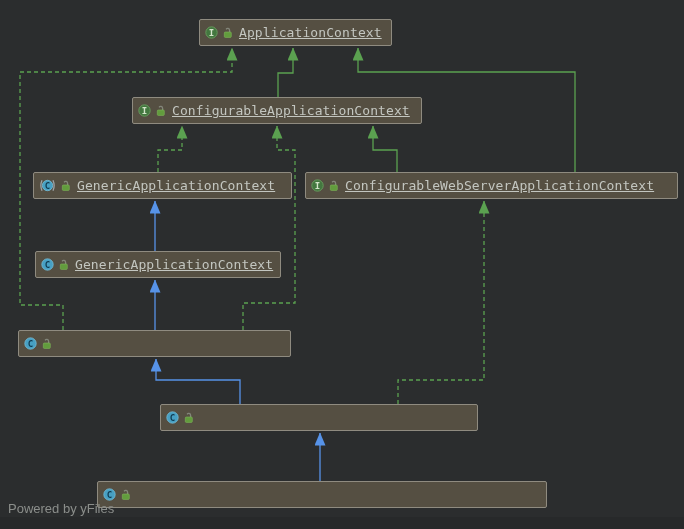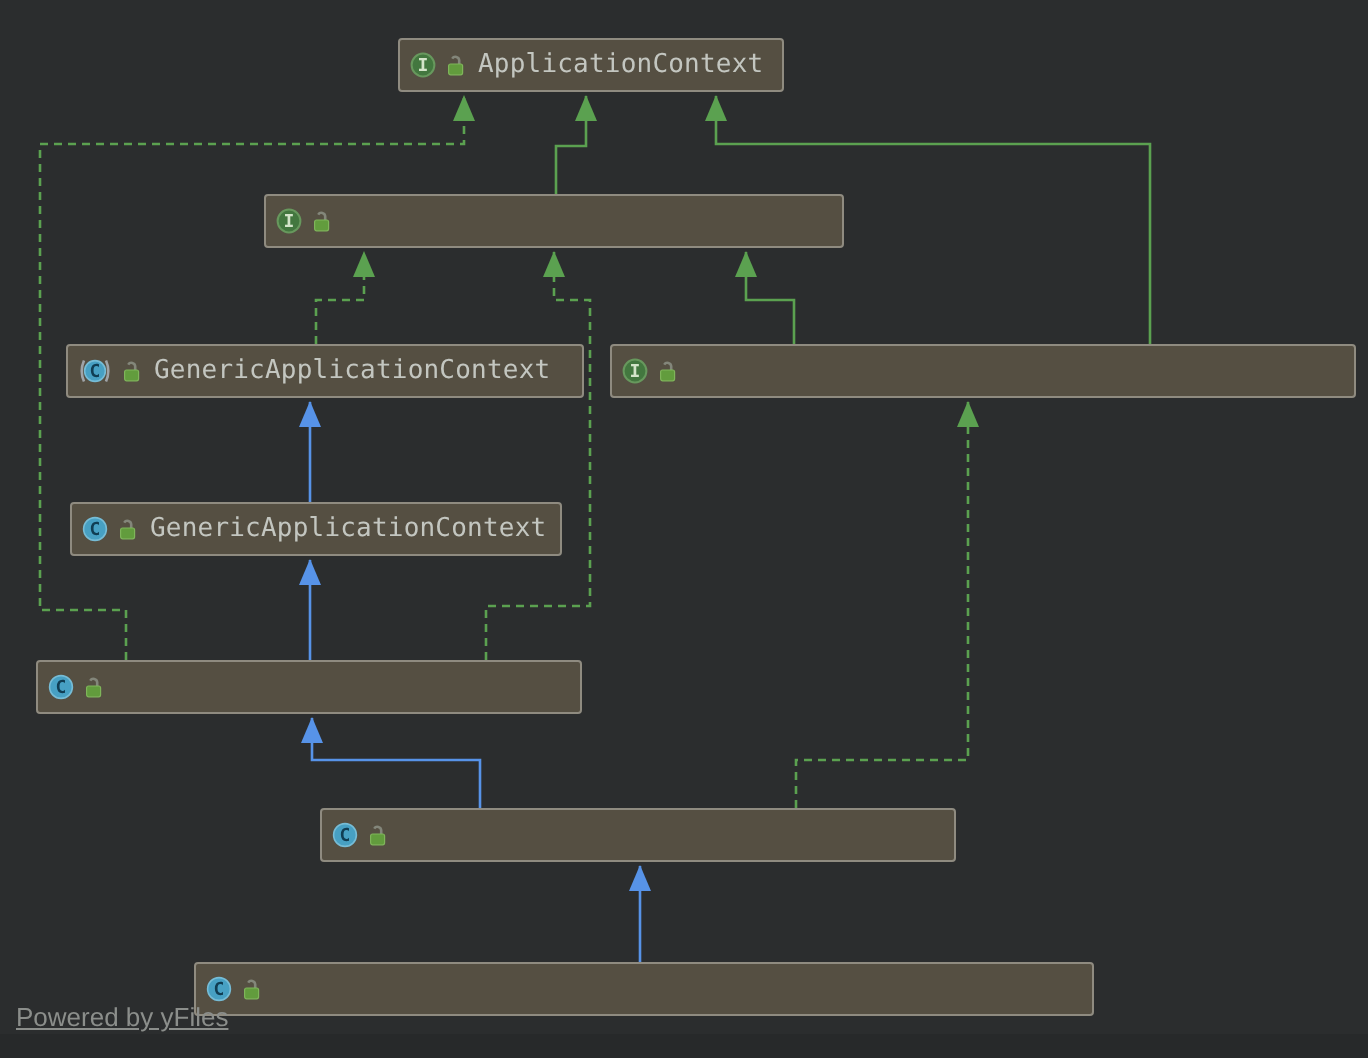--- a/index.html
+++ b/index.html
@@ -25,35 +25,35 @@
     background:var(--node-fill,#554f42);
     border:1px solid var(--node-border,#8f8b80);
     border-radius:2px;
   }
   .node .label{
     font:13px "DejaVu Sans Mono",monospace;
     color:var(--node-text,#c3c6c0);
     white-space:nowrap;
     letter-spacing:.1px;
     margin-left:2px;
+    text-decoration:underline;
   }
   .icon{display:inline-flex;align-items:center;}
   .ic-if{fill:var(--icon-interface,#43773f);stroke:#67985d;stroke-width:1px;}
   .ic-if-letter{fill:#d3e4c9;font:bold 9px "DejaVu Sans Mono",monospace;text-anchor:middle;}
   .ic-cl{fill:var(--icon-class,#47a0c3);stroke:#76bcd6;stroke-width:.8px;}
   .ic-cl-letter{fill:#103d53;font:bold 9px "DejaVu Sans Mono",monospace;text-anchor:middle;}
   .paren{stroke:#9fa3a7;fill:none;stroke-width:1.3px;}
   .lock-body{fill:var(--lock-green,#629c3d);stroke:#7fb55a;stroke-width:.6px;}
   .lock-shackle{fill:none;stroke:#83867a;stroke-width:1.3px;}
 
   .watermark{
     position:absolute;left:8px;top:501px;
     font:13px "Liberation Sans",sans-serif;
     color:var(--watermark-text,#8b8e8b);
-    text-decoration:underline;
   }
   .bottom-strip{
     position:absolute;left:0;top:517px;width:684px;height:12px;
     background:#27292a;
   }
 </style>
 </head>
 <body>
 
 <div class="canvas">
@@ -105,20 +105,21 @@
           <circle class="ic-if" cx="6.5" cy="6.5" r="5.7"></circle>
           <text class="ic-if-letter" x="6.5" y="9.7">I</text>
         </svg>
     </span>
     <span class="icon">
       <svg width="11" height="12" viewBox="0 0 11 12">
           <path class="lock-shackle" d="M7.6,5 V3.2 a1.9,1.9 0 0 0 -3.5,-0.9"></path>
           <rect class="lock-body" x="2.3" y="5" width="7" height="5.4" rx="1"></rect>
         </svg>
     </span>
+    <span class="label">ConfigurableApplicationContext</span>
   </div>
 
   <div class="node" style="left:33px;top:172px;width:259px">
     <span class="icon">
       <svg width="17" height="13" viewBox="0 0 17 13">
           <path class="paren" d="M3,1.2 Q0.7,6.5 3,11.8"></path>
           <circle class="ic-cl" cx="8.5" cy="6.5" r="5.2"></circle>
           <text class="ic-cl-letter" x="8.5" y="9.6">C</text>
           <path class="paren" d="M14,1.2 Q16.3,6.5 14,11.8"></path>
         </svg>
@@ -138,20 +139,21 @@
           <circle class="ic-if" cx="6.5" cy="6.5" r="5.7"></circle>
           <text class="ic-if-letter" x="6.5" y="9.7">I</text>
         </svg>
     </span>
     <span class="icon">
       <svg width="11" height="12" viewBox="0 0 11 12">
           <path class="lock-shackle" d="M7.6,5 V3.2 a1.9,1.9 0 0 0 -3.5,-0.9"></path>
           <rect class="lock-body" x="2.3" y="5" width="7" height="5.4" rx="1"></rect>
         </svg>
     </span>
+    <span class="label">ConfigurableWebServerApplicationContext</span>
   </div>
 
   <div class="node" style="left:35px;top:251px;width:246px">
     <span class="icon">
       <svg width="13" height="13" viewBox="0 0 13 13">
           <circle class="ic-cl" cx="6.5" cy="6.5" r="5.7"></circle>
           <text class="ic-cl-letter" x="6.5" y="9.7">C</text>
         </svg>
     </span>
     <span class="icon">

